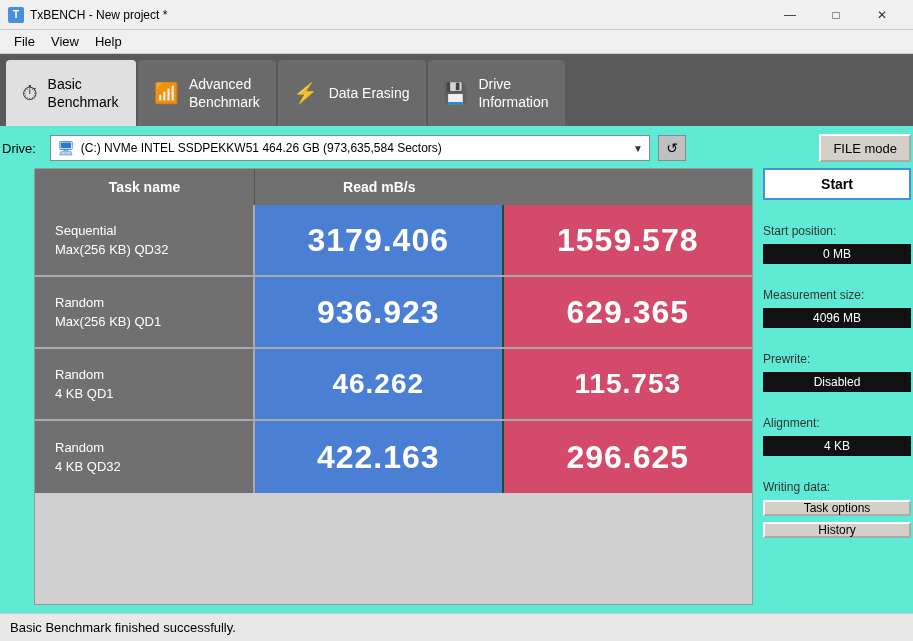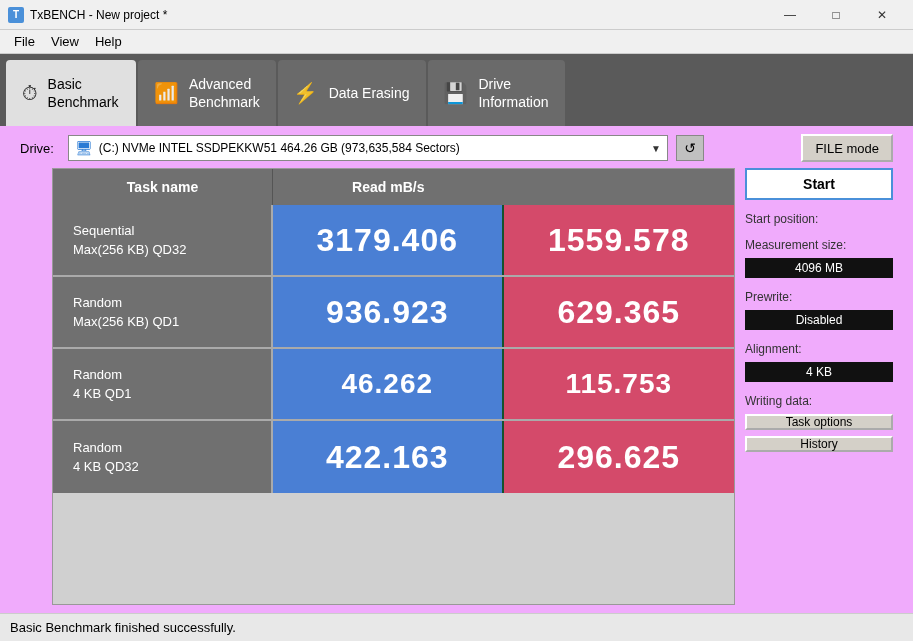--- a/index.html
+++ b/index.html
@@ -89,25 +89,25 @@
       color: #000;
     }
     .tab-icon {
       font-size: 20px;
       opacity: 0.9;
     }
     .tab-text { line-height: 1.3; }
 
     
     .content {
-      background: #f0abfc;
+      background: #5eead4;
       display: flex;
       flex-direction: column;
       height: calc(641px - 30px - 24px - 72px - 28px);
-      padding: 8px 20px;
+      padding: 8px 2px;
       gap: 6px;
     }
 
     
     .drive-row {
       display: flex;
       align-items: center;
       gap: 8px;
     }
     .drive-label {
@@ -254,21 +254,21 @@
       color: #000;
       font-size: 14px;
       font-weight: bold;
       cursor: pointer;
       display: flex; align-items: center; justify-content: center;
     }
 
     .param-label {
       font-size: 12px;
       color: #333;
-      margin-top: 8px;
+      margin-top: 20px;
     }
     .param-value {
       background: #111;
       color: white;
       font-size: 12px;
       padding: 3px 6px;
       text-align: center;
       width: 100%;
       margin-top: 2px;
     }
@@ -392,20 +392,21 @@
           <div class="bench-write-cell">296.625</div>
         </div>
 
       </div>
     </div>
 
     <div class="right-panel">
       <button class="start-btn">Start</button>
 
       <div class="param-label">Start position:</div>
+      <div class="param-value">0 MB</div>
 
       <div class="param-label">Measurement size:</div>
       <div class="param-value">4096 MB</div>
 
       <div class="param-label">Prewrite:</div>
       <div class="param-value">Disabled</div>
 
       <div class="param-label">Alignment:</div>
       <div class="param-value">4 KB</div>
 

